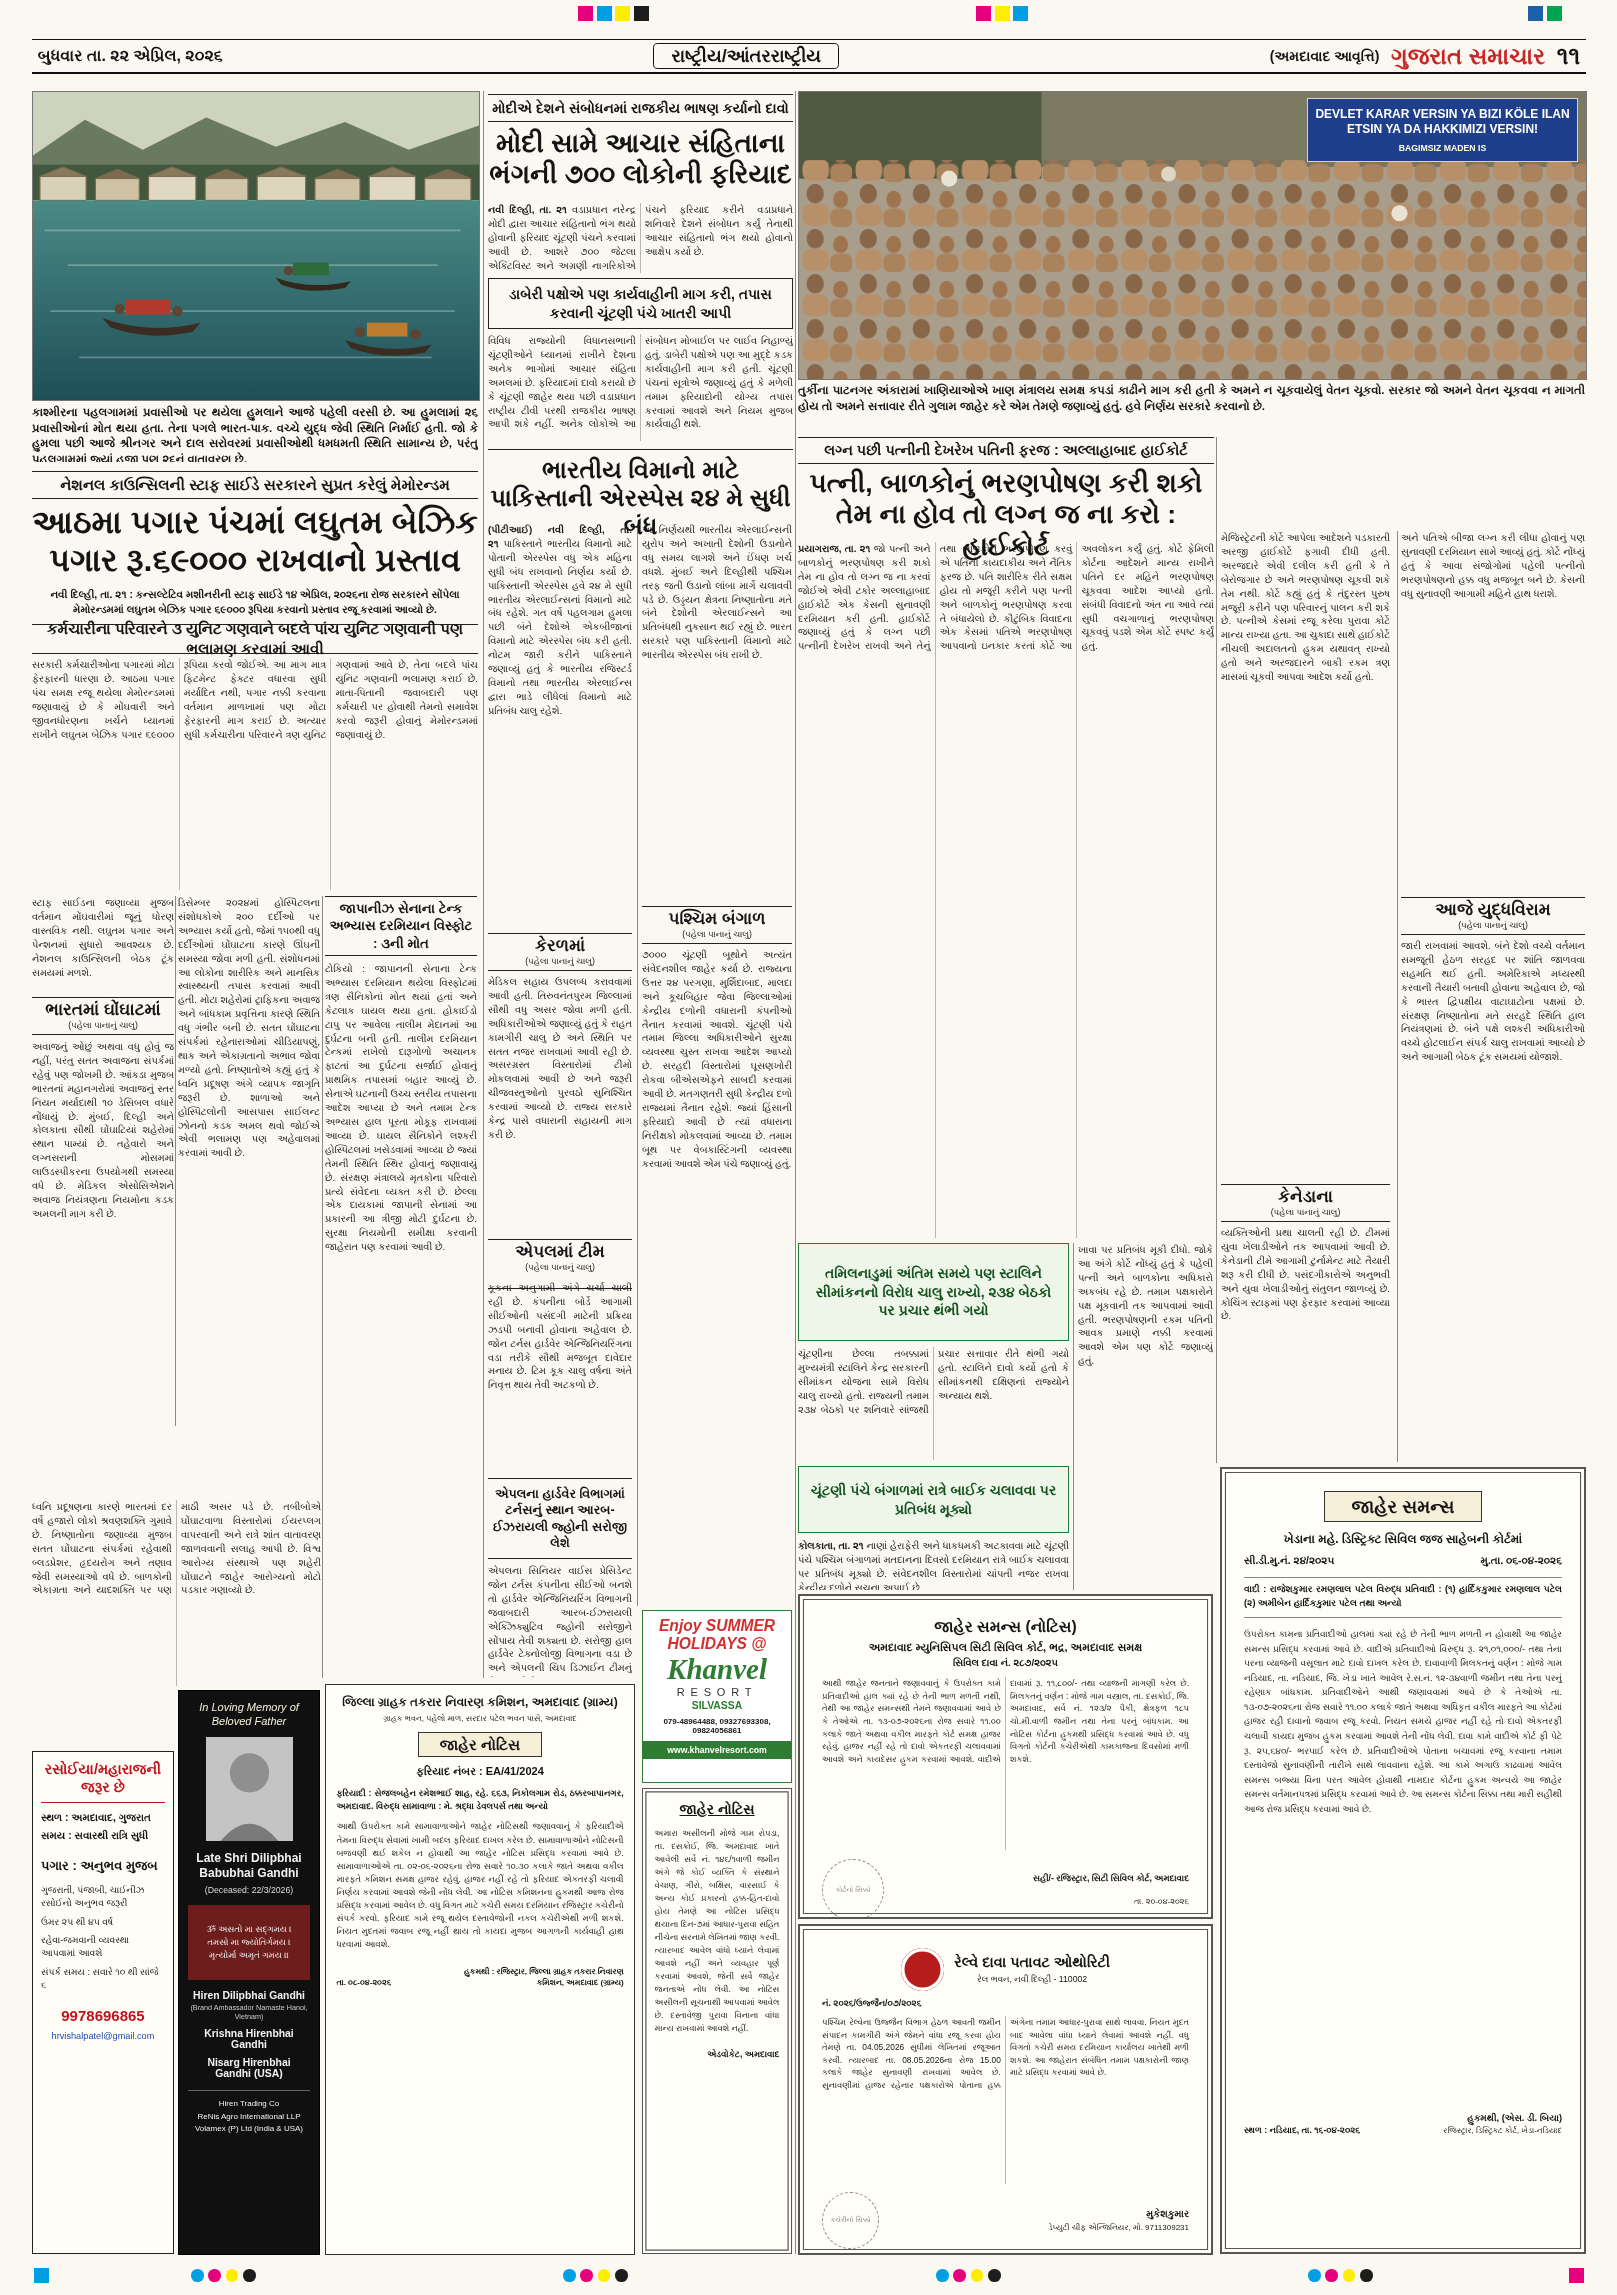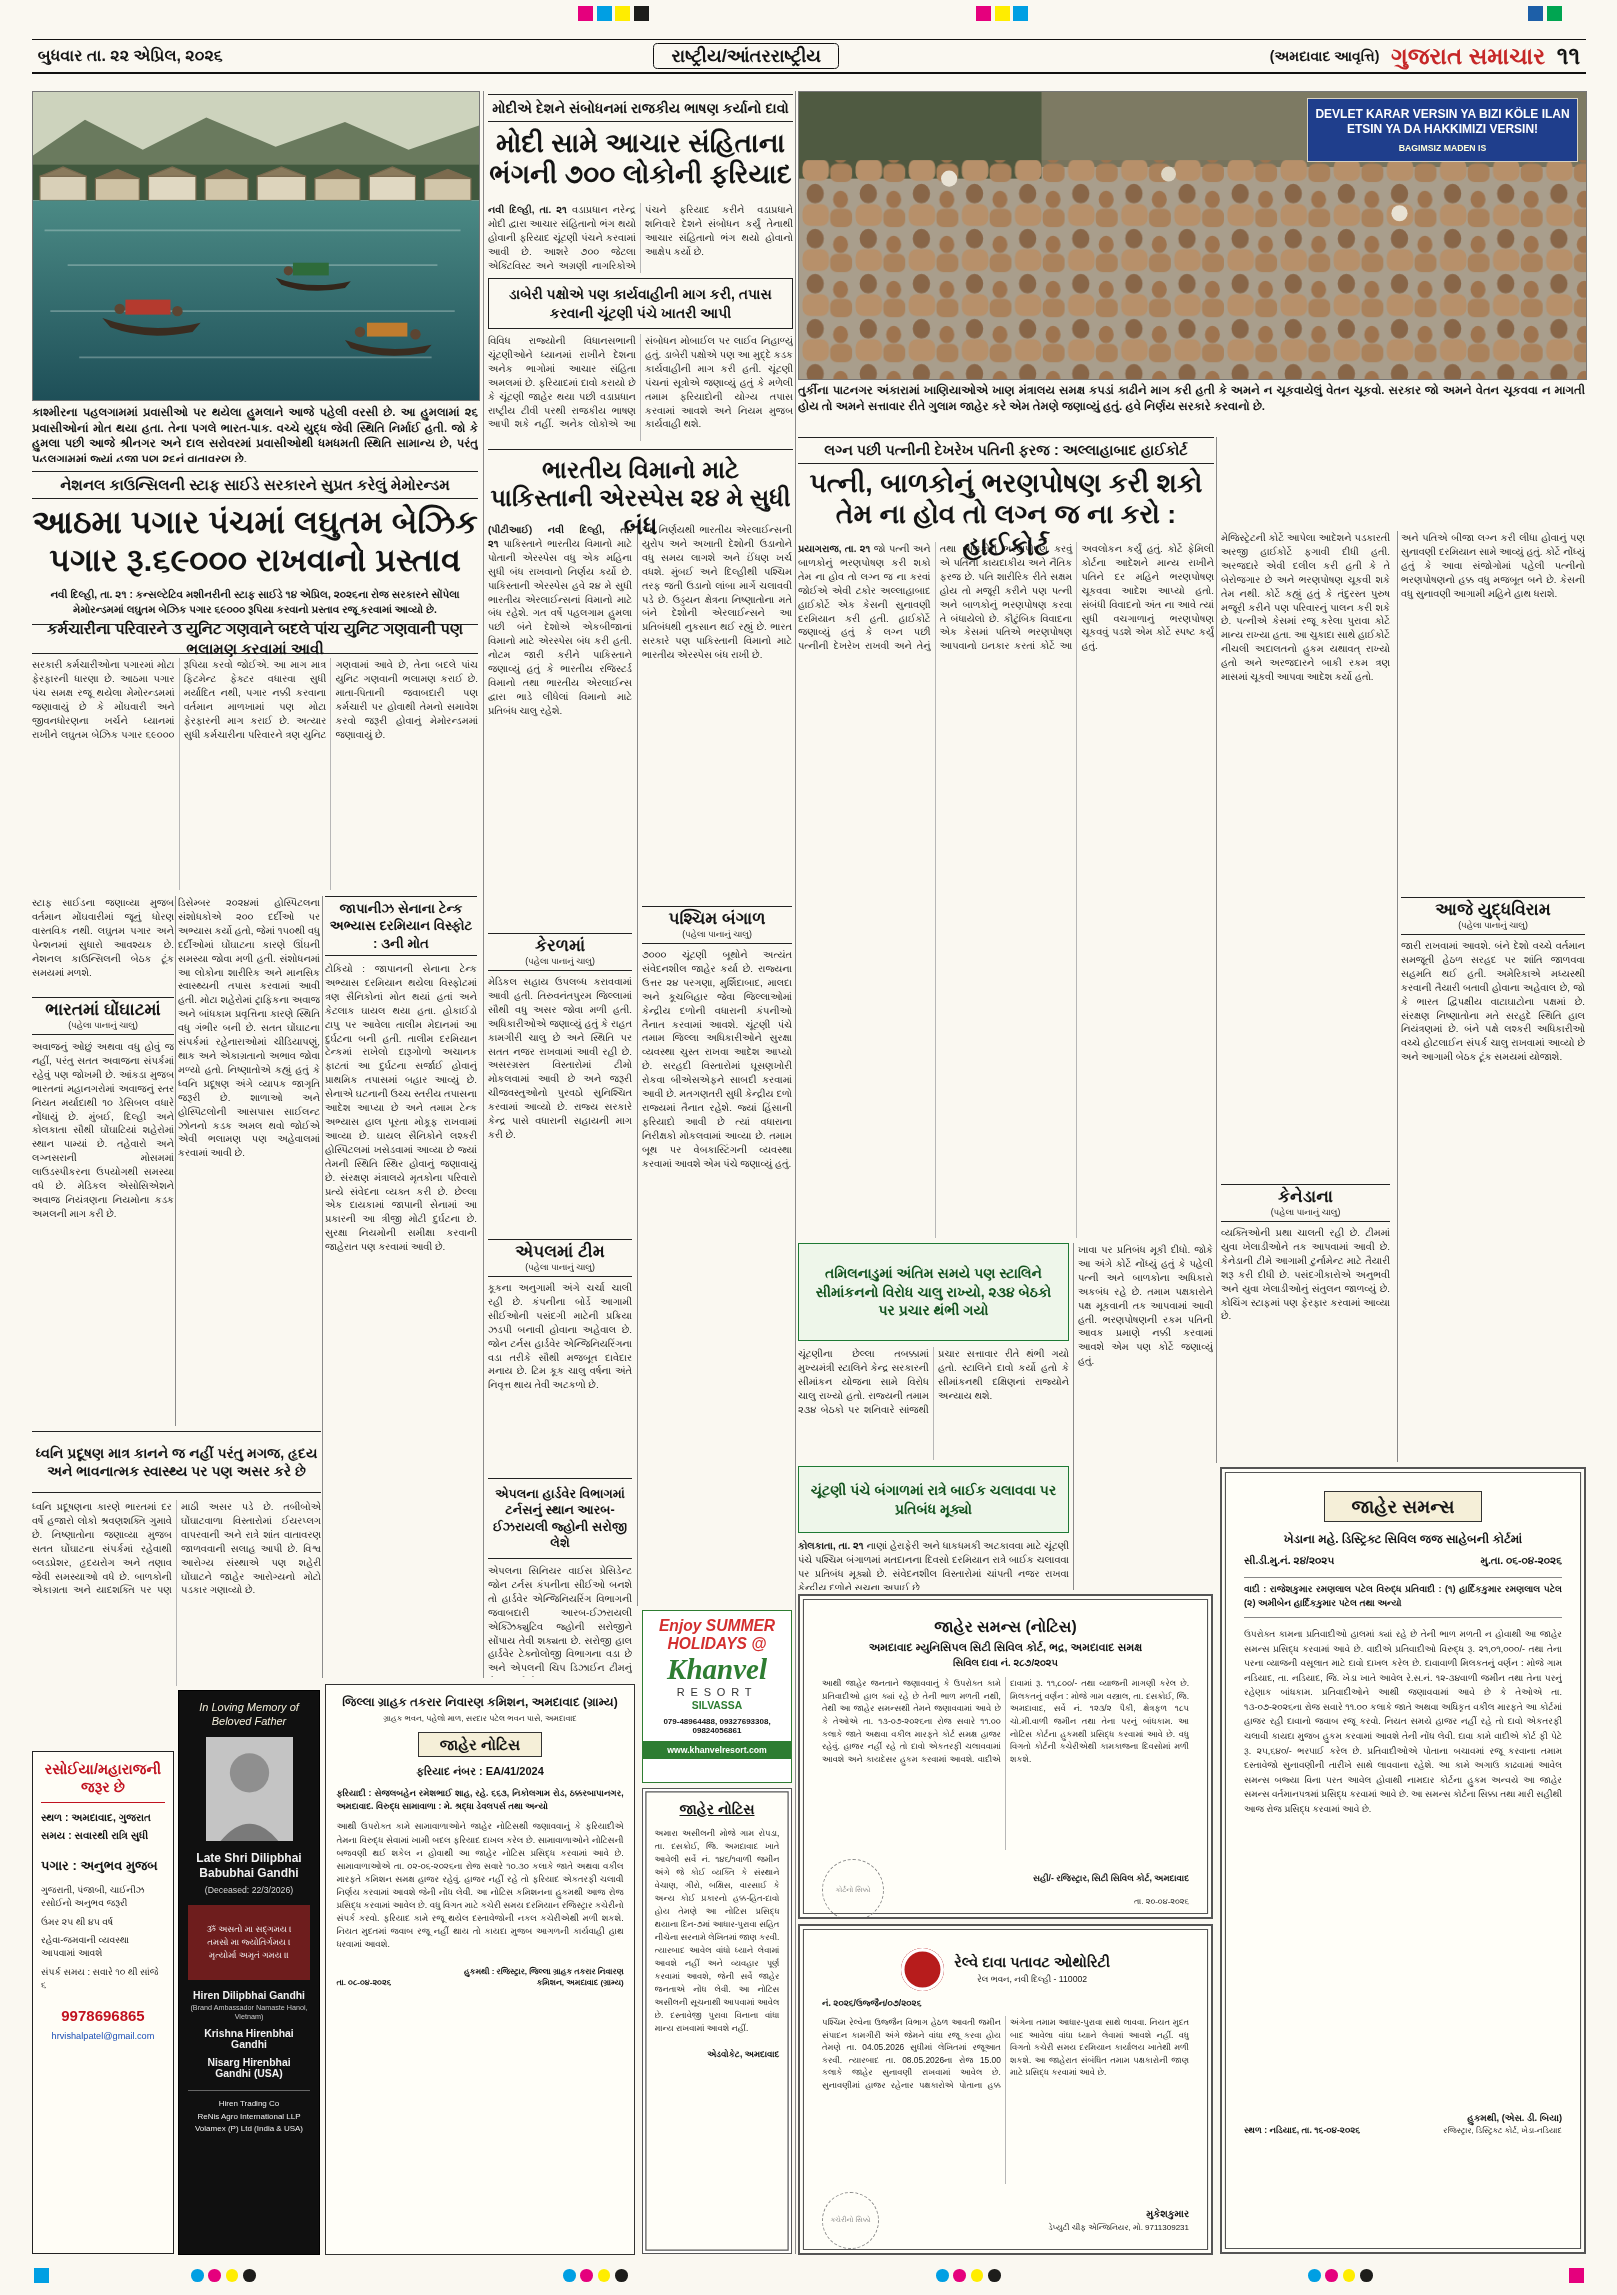--- a/index.html
+++ b/index.html
@@ -156,21 +156,20 @@
 
   <div class="abs body-text" style="left:32px;top:896px;width:142px;height:97px;">સ્ટાફ સાઈડના જણાવ્યા મુજબ વર્તમાન મોંઘવારીમાં જૂનું ધોરણ વાસ્તવિક નથી. લઘુતમ પગાર અને પેન્શનમાં સુધારો આવશ્યક છે. નેશનલ કાઉન્સિલની બેઠક ટૂંક સમયમાં મળશે.</div>
   <div class="abs section-head" style="left:32px;top:997px;width:142px;height:38px;">
     <div class="cont-head">ભારતમાં ઘોંઘાટમાં</div>
     <div class="cont-sub">(પહેલા પાનાનું ચાલુ)</div>
   </div>
   <div class="abs body-text" style="left:32px;top:1040px;width:142px;height:387px;">અવાજનું ઓછું અથવા વધુ હોવું જ નહીં, પરંતુ સતત અવાજના સંપર્કમાં રહેવું પણ જોખમી છે. આંકડા મુજબ ભારતનાં મહાનગરોમાં અવાજનું સ્તર નિયત મર્યાદાથી ૧૦ ડેસિબલ વધારે નોંધાયું છે. મુંબઈ, દિલ્હી અને કોલકાતા સૌથી ઘોંઘાટિયાં શહેરોમાં સ્થાન પામ્યાં છે. તહેવારો અને લગ્નસરાની મોસમમાં લાઉડસ્પીકરના ઉપયોગથી સમસ્યા વધે છે. મેડિકલ એસોસિએશને અવાજ નિયંત્રણના નિયમોના કડક અમલની માગ કરી છે.</div>
 
   <div class="abs body-text" style="left:178px;top:896px;width:142px;height:530px;">ડિસેમ્બર ૨૦૨૪માં હોસ્પિટલના સંશોધકોએ ૨૦૦ દર્દીઓ પર અભ્યાસ કર્યો હતો, જેમાં ૧૫૦થી વધુ દર્દીઓમાં ઘોંઘાટના કારણે ઊંઘની સમસ્યા જોવા મળી હતી. સંશોધનમાં આ લોકોના શારીરિક અને માનસિક સ્વાસ્થ્યની તપાસ કરવામાં આવી હતી. મોટા શહેરોમાં ટ્રાફિકના અવાજ અને બાંધકામ પ્રવૃત્તિના કારણે સ્થિતિ વધુ ગંભીર બની છે. સતત ઘોંઘાટના સંપર્કમાં રહેનારાઓમાં ચીડિયાપણું, થાક અને એકાગ્રતાનો અભાવ જોવા મળ્યો હતો. નિષ્ણાતોએ કહ્યું હતું કે ધ્વનિ પ્રદૂષણ અંગે વ્યાપક જાગૃતિ જરૂરી છે. શાળાઓ અને હોસ્પિટલોની આસપાસ સાઈલન્ટ ઝોનનો કડક અમલ થવો જોઈએ એવી ભલામણ પણ અહેવાલમાં કરવામાં આવી છે.</div>
 
-  <div class="abs box-head" style="left:32px;top:1431px;width:289px;height:62px;font-size:14px;">ધ્વનિ પ્રદૂષણ માત્ર કાનને જ નહીં પરંતુ મગજ, હૃદય અને ભાવનાત્મક સ્વાસ્થ્ય પર પણ અસર કરે છે</div>
   <div class="abs body-text cols2" style="left:32px;top:1500px;width:289px;height:186px;">ધ્વનિ પ્રદૂષણના કારણે ભારતમાં દર વર્ષે હજારો લોકો શ્રવણશક્તિ ગુમાવે છે. નિષ્ણાતોના જણાવ્યા મુજબ સતત ઘોંઘાટના સંપર્કમાં રહેવાથી બ્લડપ્રેશર, હૃદયરોગ અને તણાવ જેવી સમસ્યાઓ વધે છે. બાળકોની એકાગ્રતા અને યાદશક્તિ પર પણ માઠી અસર પડે છે. તબીબોએ ઘોંઘાટવાળા વિસ્તારોમાં ઈયરપ્લગ વાપરવાની અને રાત્રે શાંત વાતાવરણ જાળવવાની સલાહ આપી છે. વિશ્વ આરોગ્ય સંસ્થાએ પણ શહેરી ઘોંઘાટને જાહેર આરોગ્યનો મોટો પડકાર ગણાવ્યો છે.</div>
 
   <div class="abs" style="left:32px;top:1751px;width:142px;height:503px;border:1.7px solid #222;box-sizing:border-box;padding:8px;overflow:hidden;background:#fffdf6;">
     <div style="color:#c1121f;font-weight:bold;font-size:14.4px;text-align:center;line-height:1.25;border-bottom:1.2px solid #c1121f;padding-bottom:5.8px;">રસોઈયા/મહારાજની જરૂર છે</div>
     <div style="font-size:10.4px;font-weight:bold;margin-top:9.2px;">સ્થળ : અમદાવાદ, ગુજરાત</div>
     <div style="font-size:10.4px;font-weight:bold;margin-top:5.8px;">સમય : સવારથી રાત્રિ સુધી</div>
     <div style="font-size:13px;font-weight:bold;margin-top:16px;">પગાર : અનુભવ મુજબ</div>
     <div style="font-size:9.2px;margin-top:10.4px;line-height:1.4;">ગુજરાતી, પંજાબી, ચાઈનીઝ રસોઈનો અનુભવ જરૂરી</div>
     <div style="font-size:9.2px;margin-top:5.8px;line-height:1.4;">ઉંમર ૨૫ થી ૪૫ વર્ષ</div>
     <div style="font-size:9.2px;margin-top:5.8px;line-height:1.4;">રહેવા-જમવાની વ્યવસ્થા આપવામાં આવશે</div>
@@ -225,21 +224,21 @@
   <div class="abs headline" style="left:488px;top:449px;width:305px;height:68px;font-size:24px;border-top:1.7px solid #222;padding-top:5.8px;box-sizing:border-box;">ભારતીય વિમાનો માટે પાકિસ્તાની એરસ્પેસ ૨૪ મે સુધી બંધ</div>
 
   <div class="abs body-text" style="left:488px;top:523px;width:144px;height:407px;">
     <span class="dateline">(પીટીઆઈ) નવી દિલ્હી, તા. ૨૧</span>&nbsp;<span>પાકિસ્તાને ભારતીય વિમાનો માટે પોતાની એરસ્પેસ વધુ એક મહિના સુધી બંધ રાખવાનો નિર્ણય કર્યો છે. પાકિસ્તાની એરસ્પેસ હવે ૨૪ મે સુધી ભારતીય એરલાઈન્સનાં વિમાનો માટે બંધ રહેશે. ગત વર્ષે પહલગામ હુમલા પછી બંને દેશોએ એકબીજાનાં વિમાનો માટે એરસ્પેસ બંધ કરી હતી. નોટમ જારી કરીને પાકિસ્તાને જણાવ્યું હતું કે ભારતીય રજિસ્ટર્ડ વિમાનો તથા ભારતીય એરલાઈન્સ દ્વારા ભાડે લીધેલાં વિમાનો માટે પ્રતિબંધ ચાલુ રહેશે.</span>
   </div>
   <div class="abs section-head" style="left:488px;top:933px;width:144px;height:38px;">
     <div class="cont-head">કેરળમાં</div>
     <div class="cont-sub">(પહેલા પાનાનું ચાલુ)</div>
   </div>
   <div class="abs body-text" style="left:488px;top:975px;width:144px;height:261px;">મેડિકલ સહાય ઉપલબ્ધ કરાવવામાં આવી હતી. તિરુવનંતપુરમ જિલ્લામાં સૌથી વધુ અસર જોવા મળી હતી. અધિકારીઓએ જણાવ્યું હતું કે રાહત કામગીરી ચાલુ છે અને સ્થિતિ પર સતત નજર રાખવામાં આવી રહી છે. અસરગ્રસ્ત વિસ્તારોમાં ટીમો મોકલવામાં આવી છે અને જરૂરી ચીજવસ્તુઓનો પુરવઠો સુનિશ્ચિત કરવામાં આવ્યો છે. રાજ્ય સરકારે કેન્દ્ર પાસે વધારાની સહાયની માગ કરી છે.</div>
-  <div class="abs section-head" style="left:488px;top:1239px;width:144px;height:38px;">
+  <div class="abs section-head" style="left:488px;top:1239px;width:144px;height:50px;">
     <div class="cont-head">એપલમાં ટીમ</div>
     <div class="cont-sub">(પહેલા પાનાનું ચાલુ)</div>
   </div>
   <div class="abs body-text" style="left:488px;top:1281px;width:144px;height:193px;">કૂકના અનુગામી અંગે ચર્ચા ચાલી રહી છે. કંપનીના બોર્ડે આગામી સીઈઓની પસંદગી માટેની પ્રક્રિયા ઝડપી બનાવી હોવાના અહેવાલ છે. જોન ટર્નસ હાર્ડવેર એન્જિનિયરિંગના વડા તરીકે સૌથી મજબૂત દાવેદાર મનાય છે. ટિમ કૂક ચાલુ વર્ષના અંતે નિવૃત્ત થાય તેવી અટકળો છે.</div>
   <div class="abs box-head" style="left:488px;top:1478px;width:144px;height:81px;font-size:12.7px;">એપલના હાર્ડવેર વિભાગમાં ટર્નસનું સ્થાન આરબ-ઈઝરાયલી જ્હોની સરોજી લેશે</div>
   <div class="abs body-text" style="left:488px;top:1564px;width:144px;height:113px;">એપલના સિનિયર વાઈસ પ્રેસિડેન્ટ જોન ટર્નસ કંપનીના સીઈઓ બનશે તો હાર્ડવેર એન્જિનિયરિંગ વિભાગની જવાબદારી આરબ-ઈઝરાયલી એક્ઝિક્યુટિવ જ્હોની સરોજીને સોંપાય તેવી શક્યતા છે. સરોજી હાલ હાર્ડવેર ટેક્નોલોજી વિભાગના વડા છે અને એપલની ચિપ ડિઝાઈન ટીમનું નેતૃત્વ કરે છે.</div>
 
   <div class="abs body-text" style="left:642px;top:523px;width:150px;height:380px;">આ નિર્ણયથી ભારતીય એરલાઈન્સની યુરોપ અને અખાતી દેશોની ઉડાનોને વધુ સમય લાગશે અને ઈંધણ ખર્ચ વધશે. મુંબઈ અને દિલ્હીથી પશ્ચિમ તરફ જતી ઉડાનો લાંબા માર્ગે ચલાવવી પડે છે. ઉડ્ડયન ક્ષેત્રના નિષ્ણાતોના મતે બંને દેશોની એરલાઈન્સને આ પ્રતિબંધથી નુકસાન થઈ રહ્યું છે. ભારત સરકારે પણ પાકિસ્તાની વિમાનો માટે ભારતીય એરસ્પેસ બંધ રાખી છે.</div>
   <div class="abs section-head" style="left:642px;top:906px;width:150px;height:38px;">
     <div class="cont-head">પશ્ચિમ બંગાળ</div>

